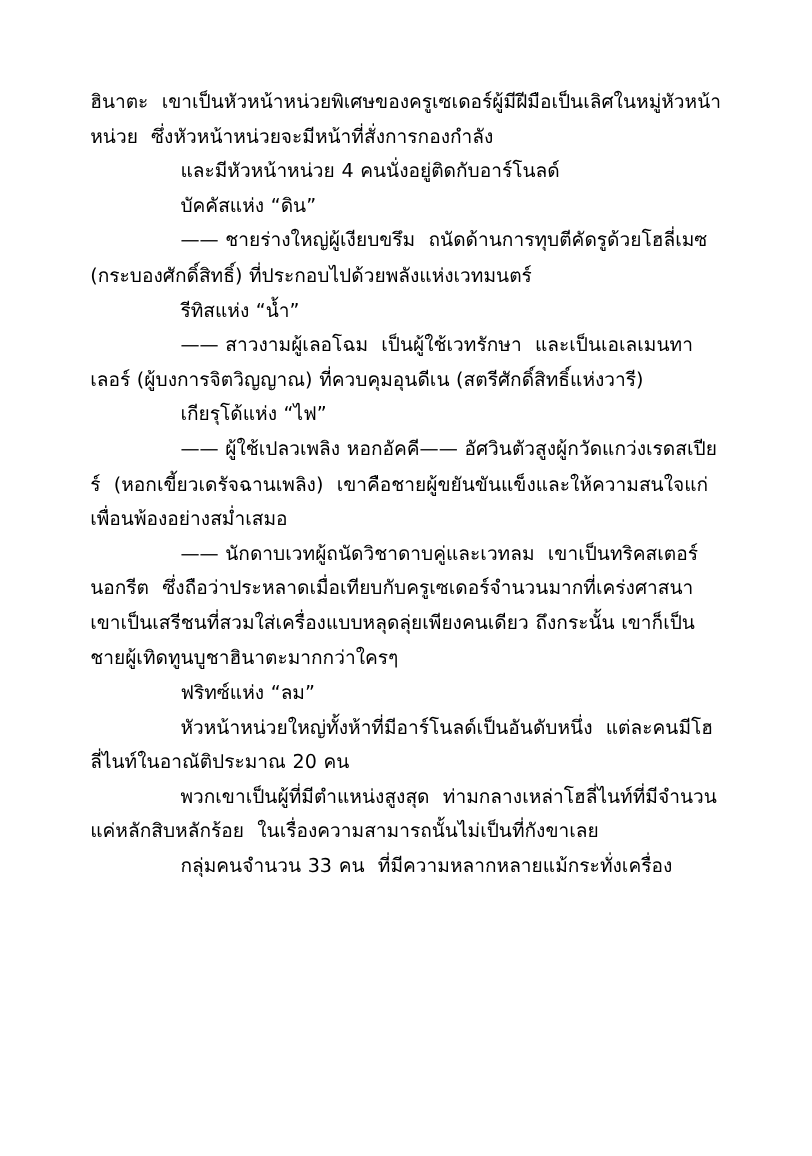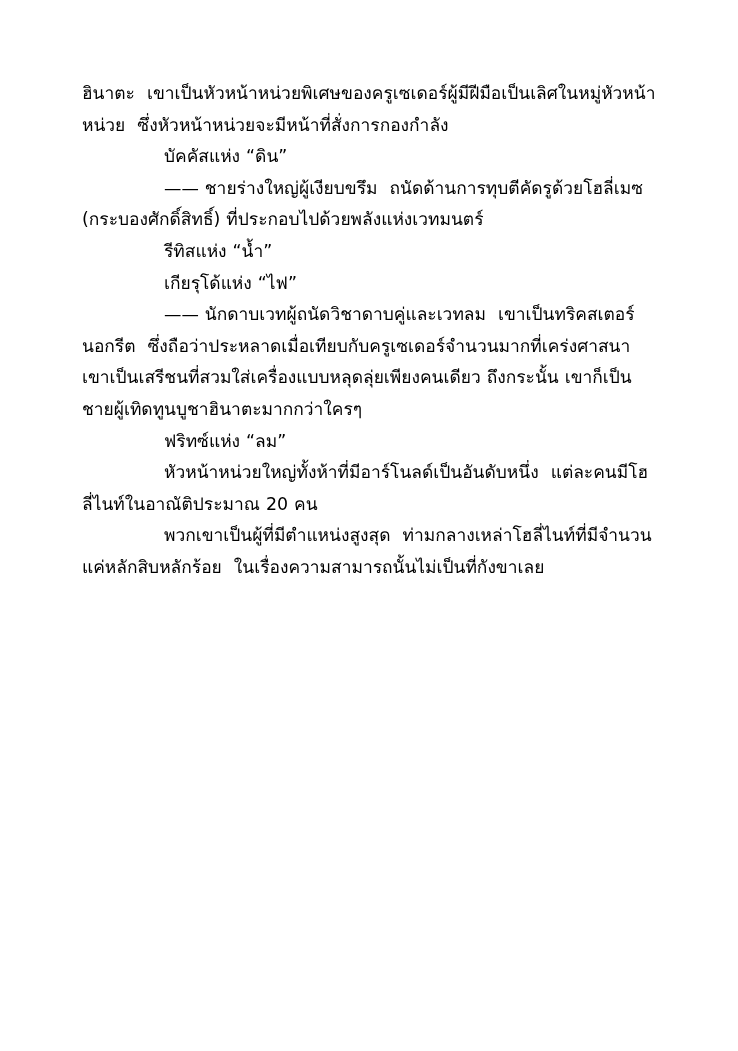--- a/index.html
+++ b/index.html
@@ -45,23 +45,27 @@
     color: #000000;
     letter-spacing: 0.4px;
   }
 </style>
 </head>
 <body>
 
 <div class="page">
   <div class="text-column">
     <p class="para">ฮินาตะ  เขาเป็นหัวหน้าหน่วยพิเศษของครูเซเดอร์ผู้มีฝีมือเป็นเลิศในหมู่หัวหน้าหน่วย  ซึ่งหัวหน้าหน่วยจะมีหน้าที่สั่งการกองกำลัง</p>
+    <p class="para indent">และมีหัวหน้าหน่วย 4 คนนั่งอยู่ติดกับอาร์โนลด์</p>
     <p class="para indent">บัคคัสแห่ง “ดิน”</p>
     <p class="para indent">—— ชายร่างใหญ่ผู้เงียบขรึม  ถนัดด้านการทุบตีคัดรูด้วยโฮลี่เมซ (กระบองศักดิ์สิทธิ์) ที่ประกอบไปด้วยพลังแห่งเวทมนตร์</p>
     <p class="para indent">รีทิสแห่ง “น้ำ”</p>
+    <p class="para indent">—— สาวงามผู้เลอโฉม  เป็นผู้ใช้เวทรักษา  และเป็นเอเลเมนทาเลอร์ (ผู้บงการจิตวิญญาณ) ที่ควบคุมอุนดีเน (สตรีศักดิ์สิทธิ์แห่งวารี)</p>
     <p class="para indent">เกียรุโด้แห่ง “ไฟ”</p>
+    <p class="para indent">—— ผู้ใช้เปลวเพลิง หอกอัคคี—— อัศวินตัวสูงผู้กวัดแกว่งเรดสเปียร์  (หอกเขี้ยวเดรัจฉานเพลิง)  เขาคือชายผู้ขยันขันแข็งและให้ความสนใจแก่เพื่อนพ้องอย่างสม่ำเสมอ</p>
     <p class="para indent">—— นักดาบเวทผู้ถนัดวิชาดาบคู่และเวทลม  เขาเป็นทริคสเตอร์นอกรีต  ซึ่งถือว่าประหลาดเมื่อเทียบกับครูเซเดอร์จำนวนมากที่เคร่งศาสนา  เขาเป็นเสรีชนที่สวมใส่เครื่องแบบหลุดลุ่ยเพียงคนเดียว ถึงกระนั้น เขาก็เป็นชายผู้เทิดทูนบูชาฮินาตะมากกว่าใครๆ</p>
     <p class="para indent">ฟริทซ์แห่ง “ลม”</p>
     <p class="para indent">หัวหน้าหน่วยใหญ่ทั้งห้าที่มีอาร์โนลด์เป็นอันดับหนึ่ง  แต่ละคนมีโฮลี่ไนท์ในอาณัติประมาณ 20 คน</p>
     <p class="para indent">พวกเขาเป็นผู้ที่มีตำแหน่งสูงสุด  ท่ามกลางเหล่าโฮลี่ไนท์ที่มีจำนวนแค่หลักสิบหลักร้อย  ในเรื่องความสามารถนั้นไม่เป็นที่กังขาเลย</p>
+    <p class="para indent">กลุ่มคนจำนวน 33 คน  ที่มีความหลากหลายแม้กระทั่งเครื่อง</p>
   </div>
   <div class="page-number">220</div>
 </div>
 
 </body></html>

